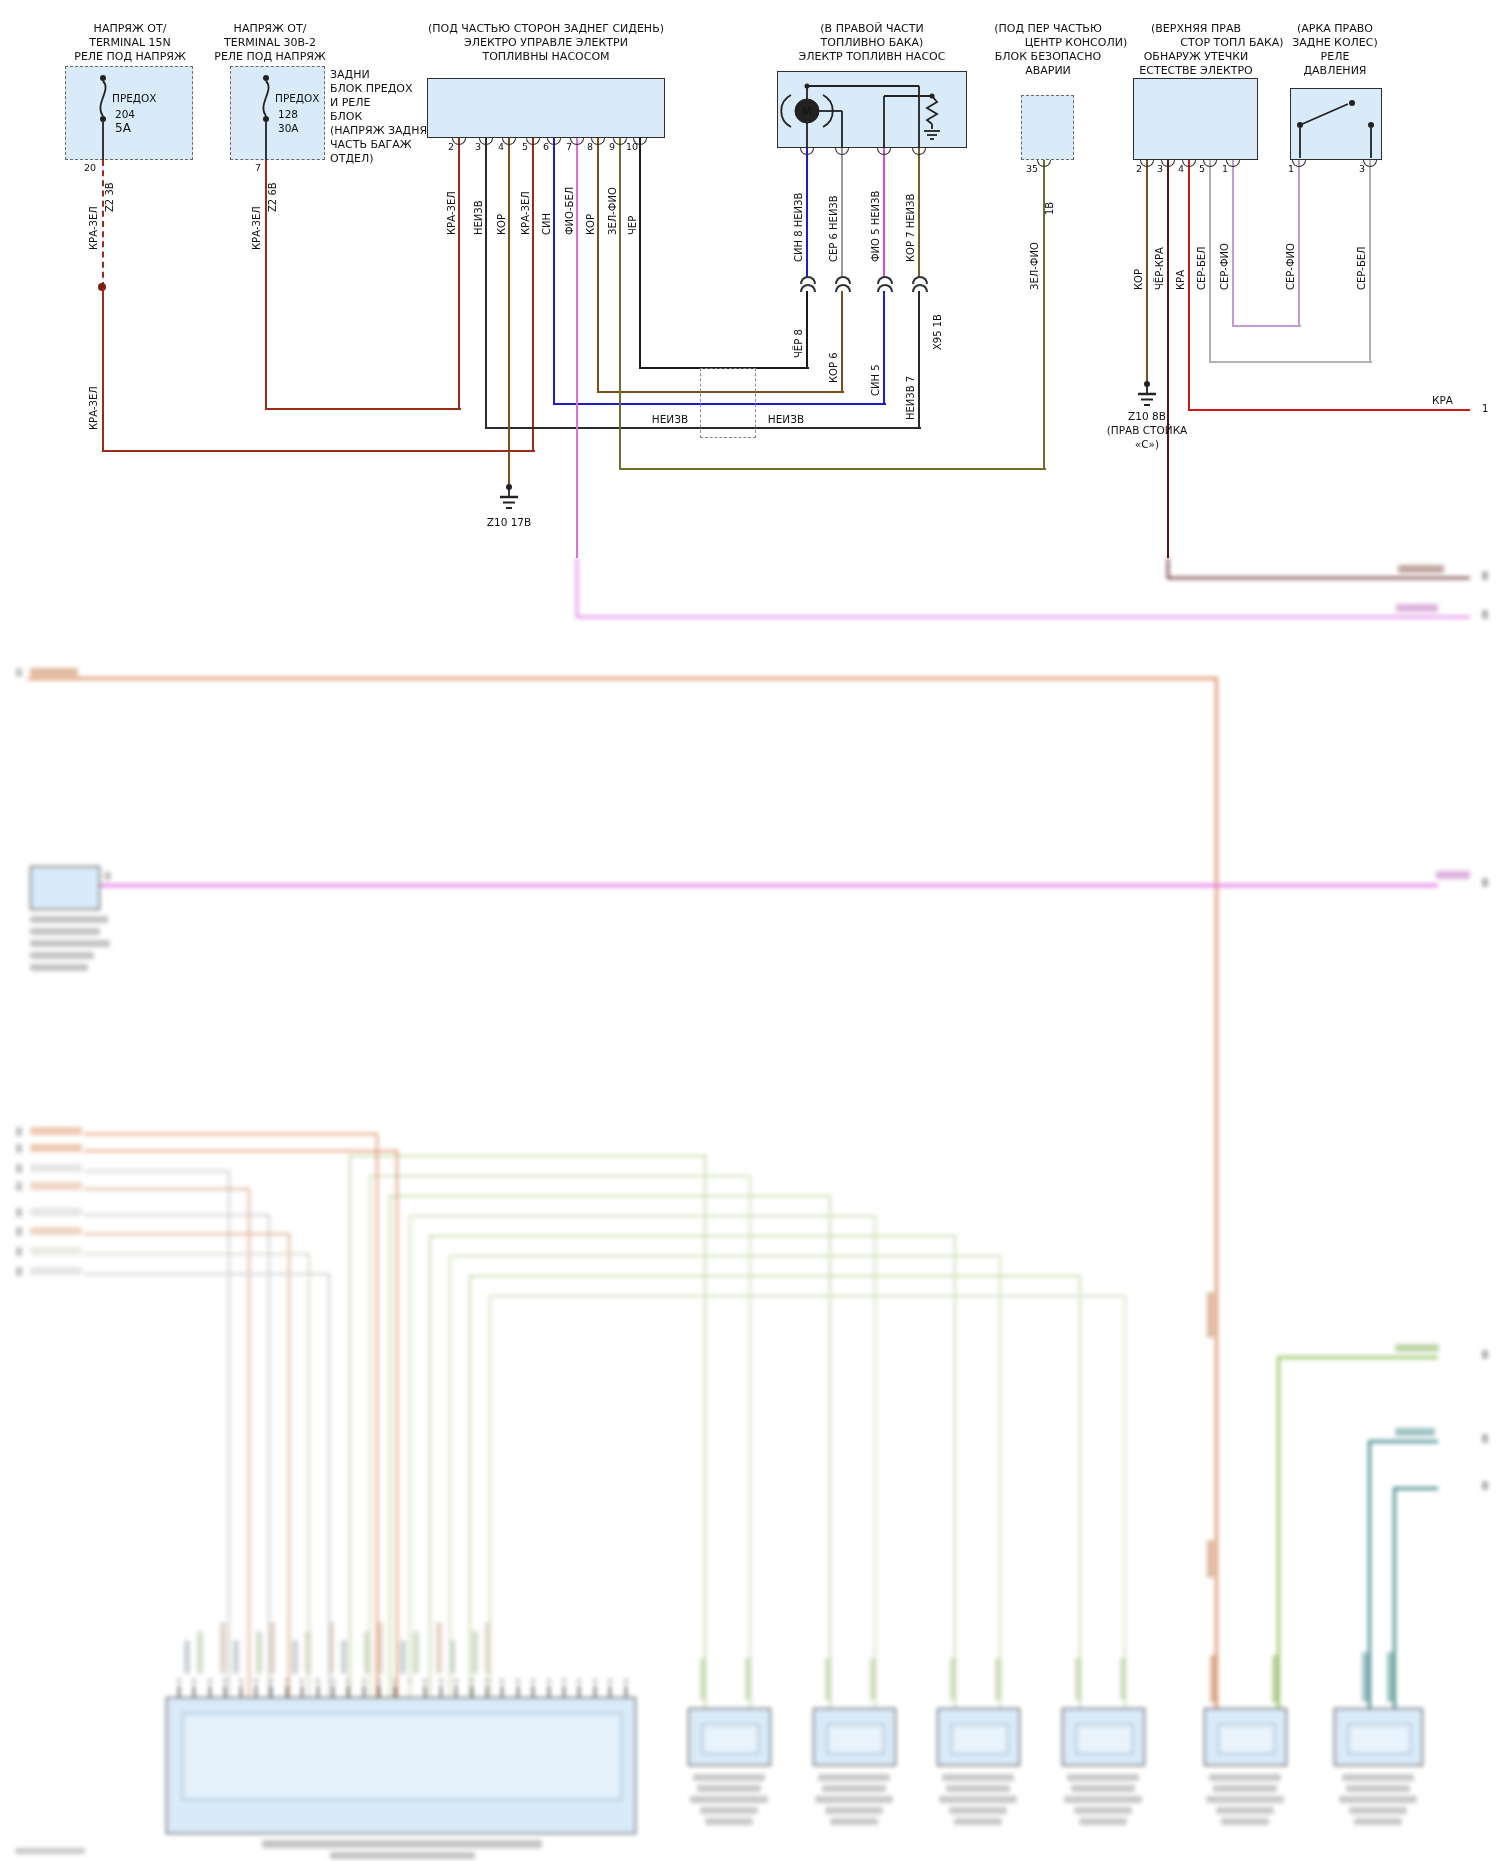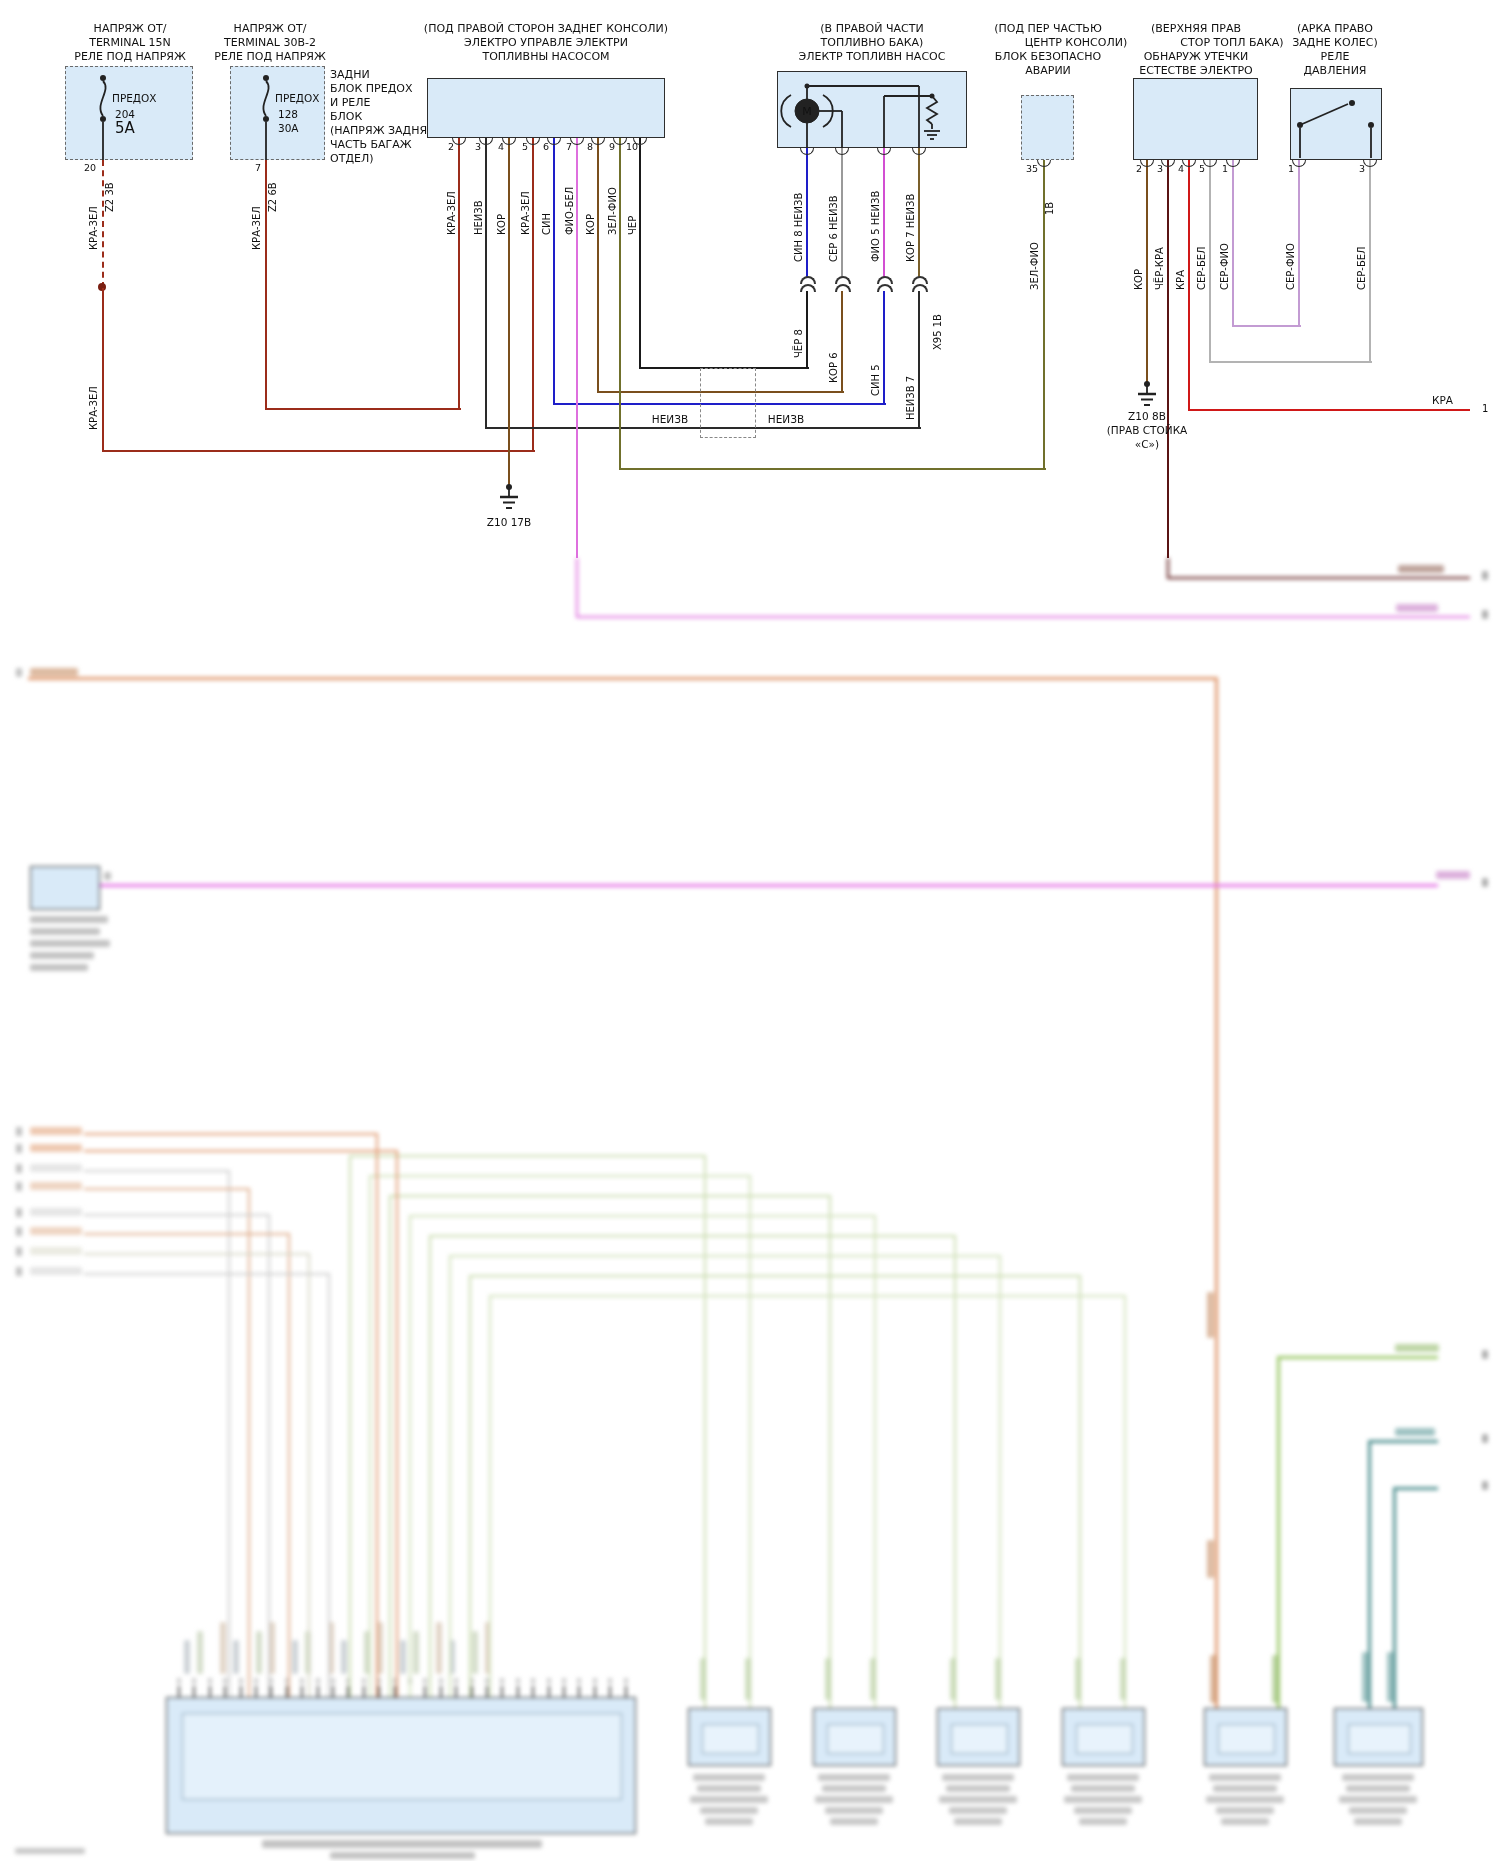--- a/index.html
+++ b/index.html
@@ -40,21 +40,21 @@
 <div id="canvas">
 
   <div class="t" style="left:130px;top:22px">НАПРЯЖ ОТ/</div>
   <div class="t" style="left:130px;top:36px">TERMINAL 15N</div>
   <div class="t" style="left:130px;top:50px">РЕЛЕ ПОД НАПРЯЖ</div>
 
   <div class="t" style="left:270px;top:22px">НАПРЯЖ ОТ/</div>
   <div class="t" style="left:270px;top:36px">TERMINAL 30В-2</div>
   <div class="t" style="left:270px;top:50px">РЕЛЕ ПОД НАПРЯЖ</div>
 
-  <div class="t" style="left:546px;top:22px">(ПОД ПРАВОЙ СТОРОН ЗАДНЕГ КОНСОЛИ)</div>
+  <div class="t" style="left:546px;top:22px">(ПОД ЧАСТЬЮ СТОРОН ЗАДНЕГ СИДЕНЬ)</div>
   <div class="t" style="left:546px;top:36px">ЭЛЕКТРО УПРАВЛЕ ЭЛЕКТРИ</div>
   <div class="t" style="left:546px;top:50px">ТОПЛИВНЫ НАСОСОМ</div>
 
   <div class="t" style="left:872px;top:22px">(В ПРАВОЙ ЧАСТИ</div>
   <div class="t" style="left:872px;top:36px">ТОПЛИВНО БАКА)</div>
   <div class="t" style="left:872px;top:50px">ЭЛЕКТР ТОПЛИВН НАСОС</div>
 
   <div class="t" style="left:1048px;top:22px">(ПОД ПЕР ЧАСТЬЮ</div>
   <div class="t" style="left:1076px;top:36px">ЦЕНТР КОНСОЛИ)</div>
   <div class="t" style="left:1048px;top:50px">БЛОК БЕЗОПАСНО</div>
@@ -93,21 +93,21 @@
     <line x1="20" y1="54" x2="20" y2="92"></line>
   </svg>
   <svg style="left:246px;top:68px" width="40" height="92">
     <circle cx="20" cy="10" r="3"></circle>
       <path d="M20 13 C29 22 11 36 20 48"></path>
       <circle cx="20" cy="51" r="3"></circle>
     <line x1="20" y1="54" x2="20" y2="92"></line>
   </svg>
   <div class="tl" style="left:112px;top:92px;font-size:10.5px">ПРЕДОХ</div>
   <div class="tl" style="left:115px;top:108px;font-size:10.5px">204</div>
-  <div class="tl" style="left:115px;top:122px;font-size:15px">5А</div>
+  <div class="tl" style="left:115px;top:122px;font-size:12px">5А</div>
   <div class="tl" style="left:275px;top:92px;font-size:10.5px">ПРЕДОХ</div>
   <div class="tl" style="left:278px;top:108px;font-size:10.5px">128</div>
   <div class="tl" style="left:278px;top:122px;font-size:10.5px">30А</div>
 
   <svg style="left:777px;top:71px" width="190" height="77">
     <line x1="30" y1="77" x2="30" y2="52"></line>
     <circle cx="30" cy="40" r="12" fill="none" stroke="#222"></circle>
     <text x="30" y="44" text-anchor="middle" font-size="11">M</text>
     <path d="M14 24 a18 18 0 0 0 0 32"></path>
       <path d="M46 24 a18 18 0 0 1 0 32"></path>

